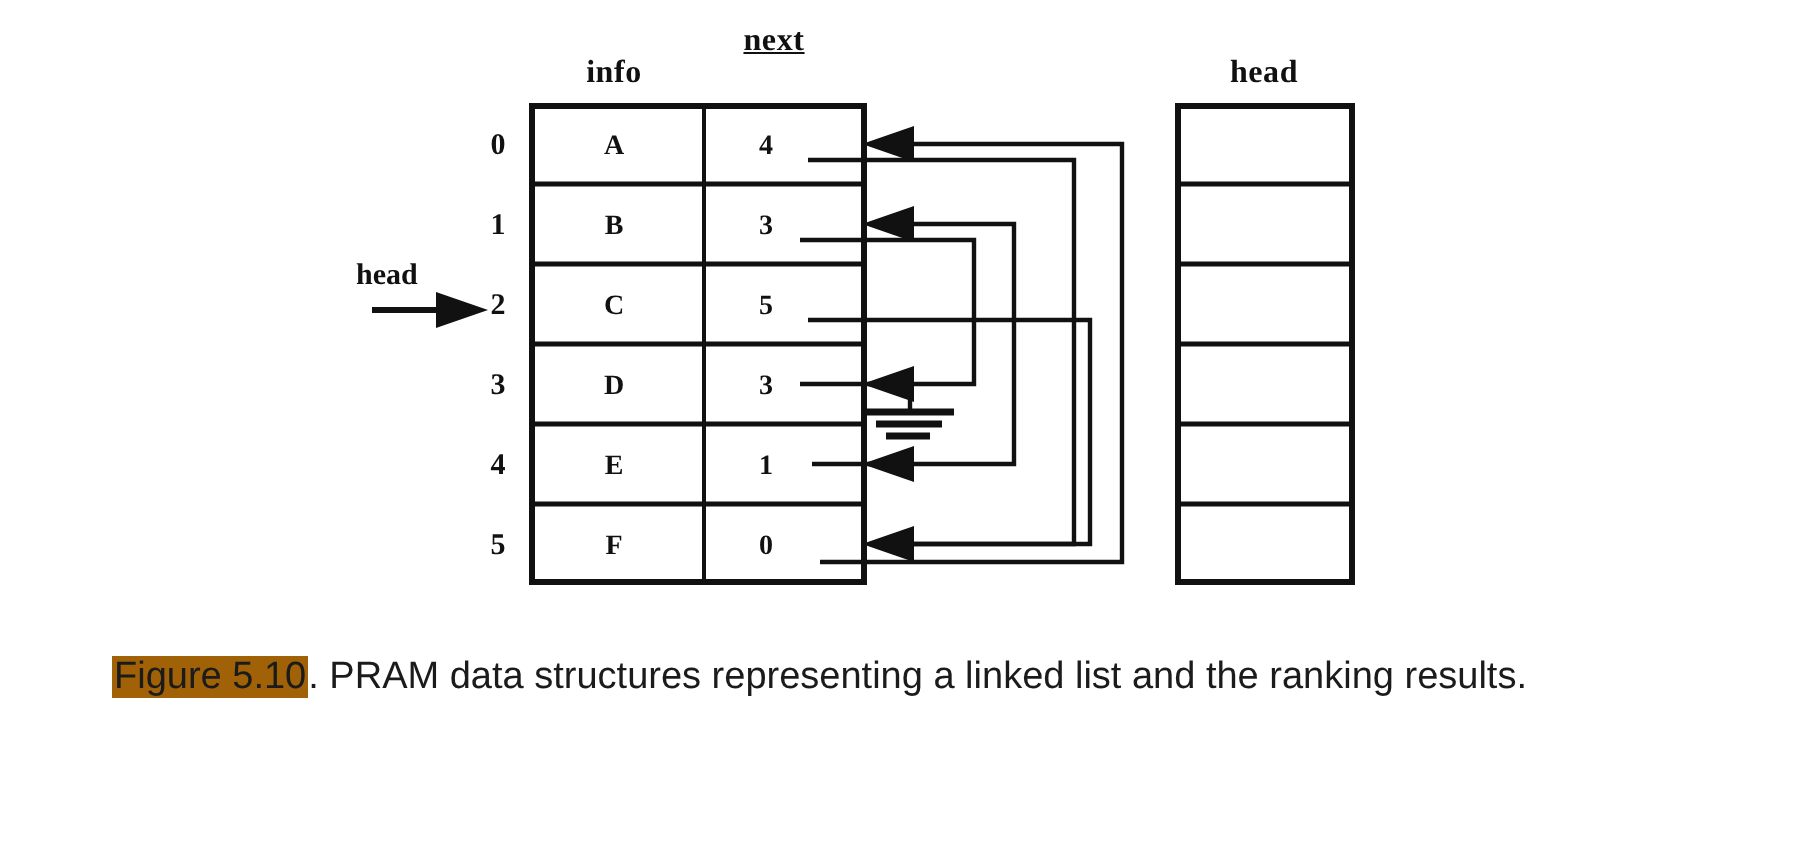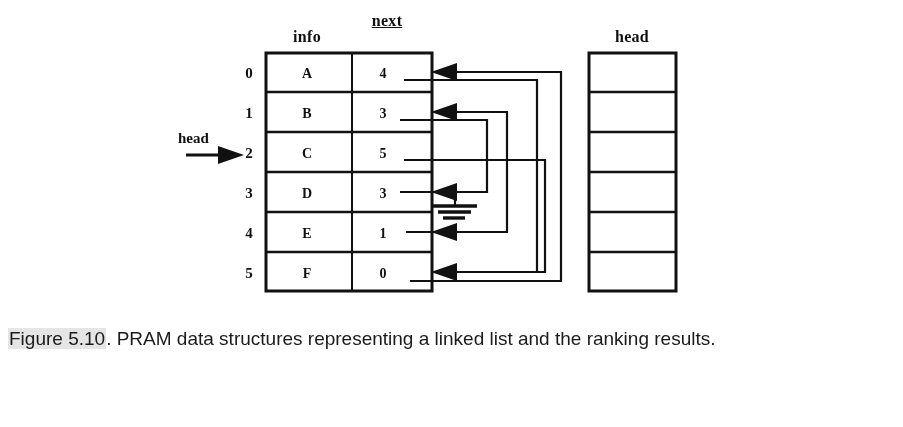--- a/index.html
+++ b/index.html
@@ -38,21 +38,21 @@
     text-align:left;font-family:"Liberation Serif",serif;
     font-weight:bold;font-size:15px;color:#111;
   }
 
   #caption{
     position:absolute;left:8px;top:328px;width:890px;
     font-family:"Liberation Sans",sans-serif;
     font-size:19px;color:#1b1b1b;white-space:nowrap;
   }
   #caption-figno{
-    background:#e5e5e5;padding:0 1px;
+    background:#a16207;padding:0 1px;margin-left:48px;
   }
 </style>
 </head>
 <body>
 
 <div id="figure-area">
 
   <svg id="figure-svg" width="903" height="310" viewBox="0 0 903 310">
 
     <g stroke="#111" fill="none">

